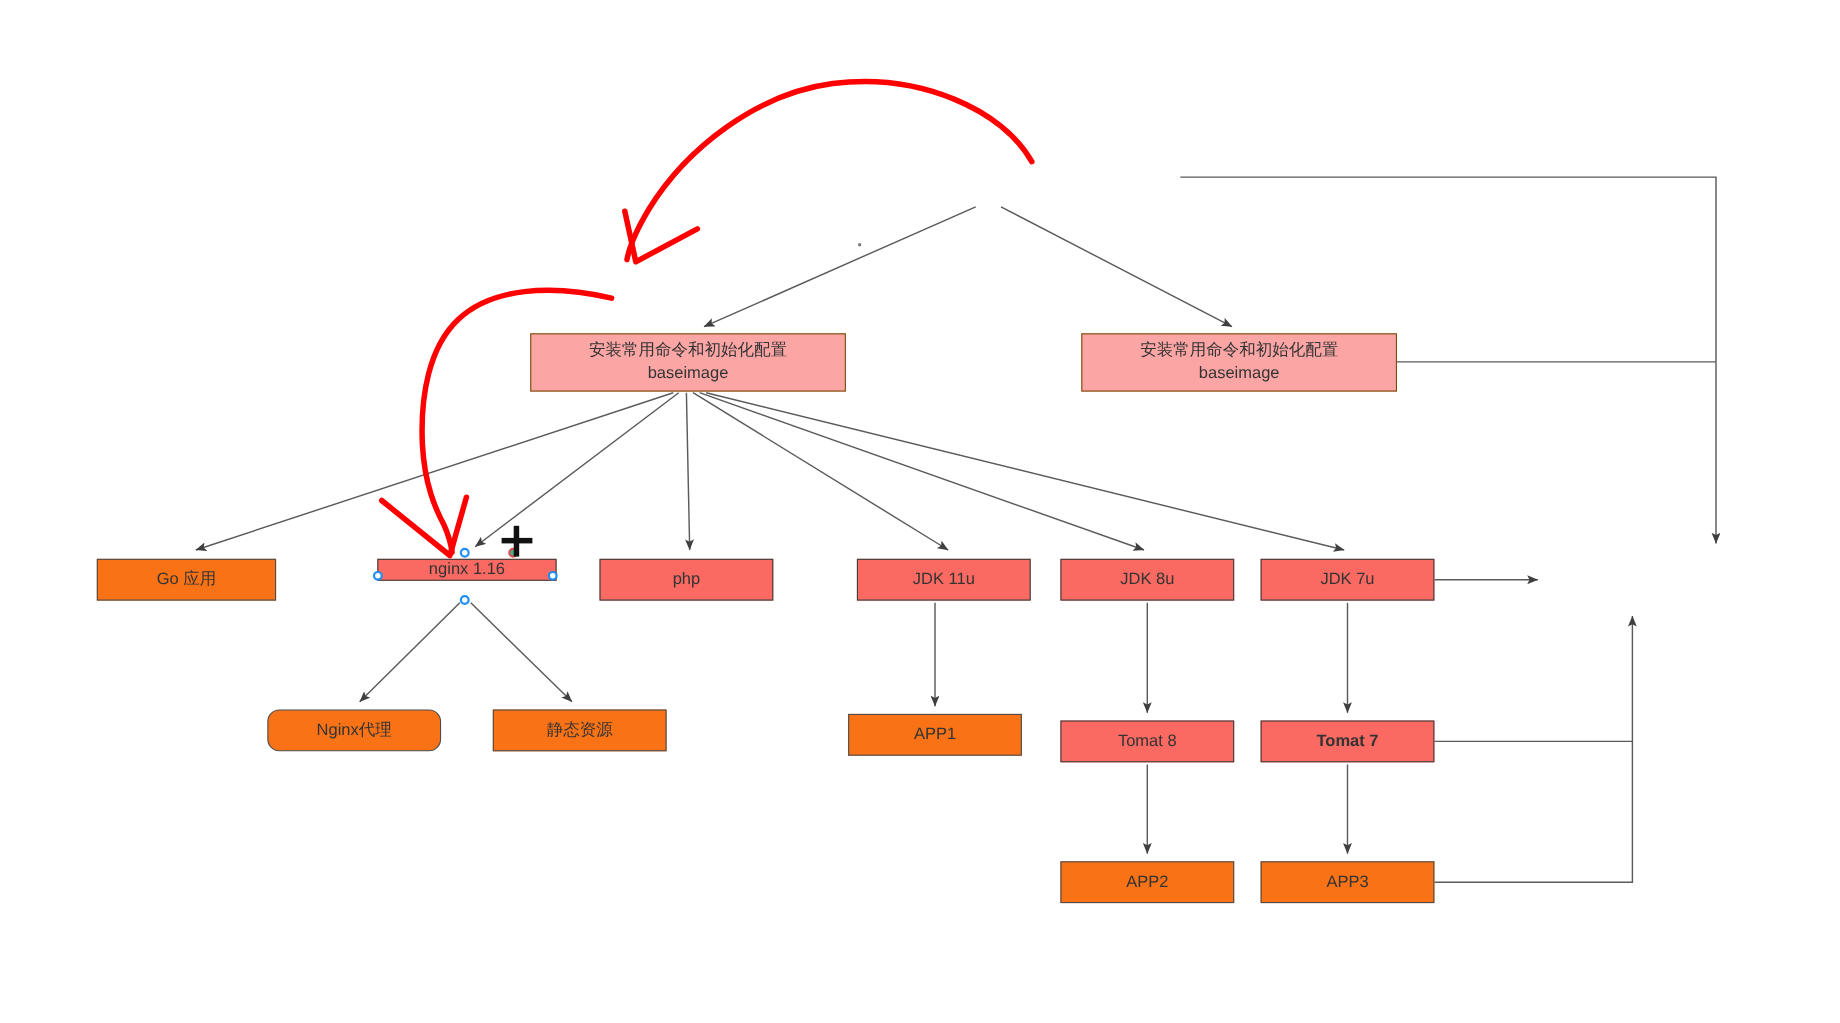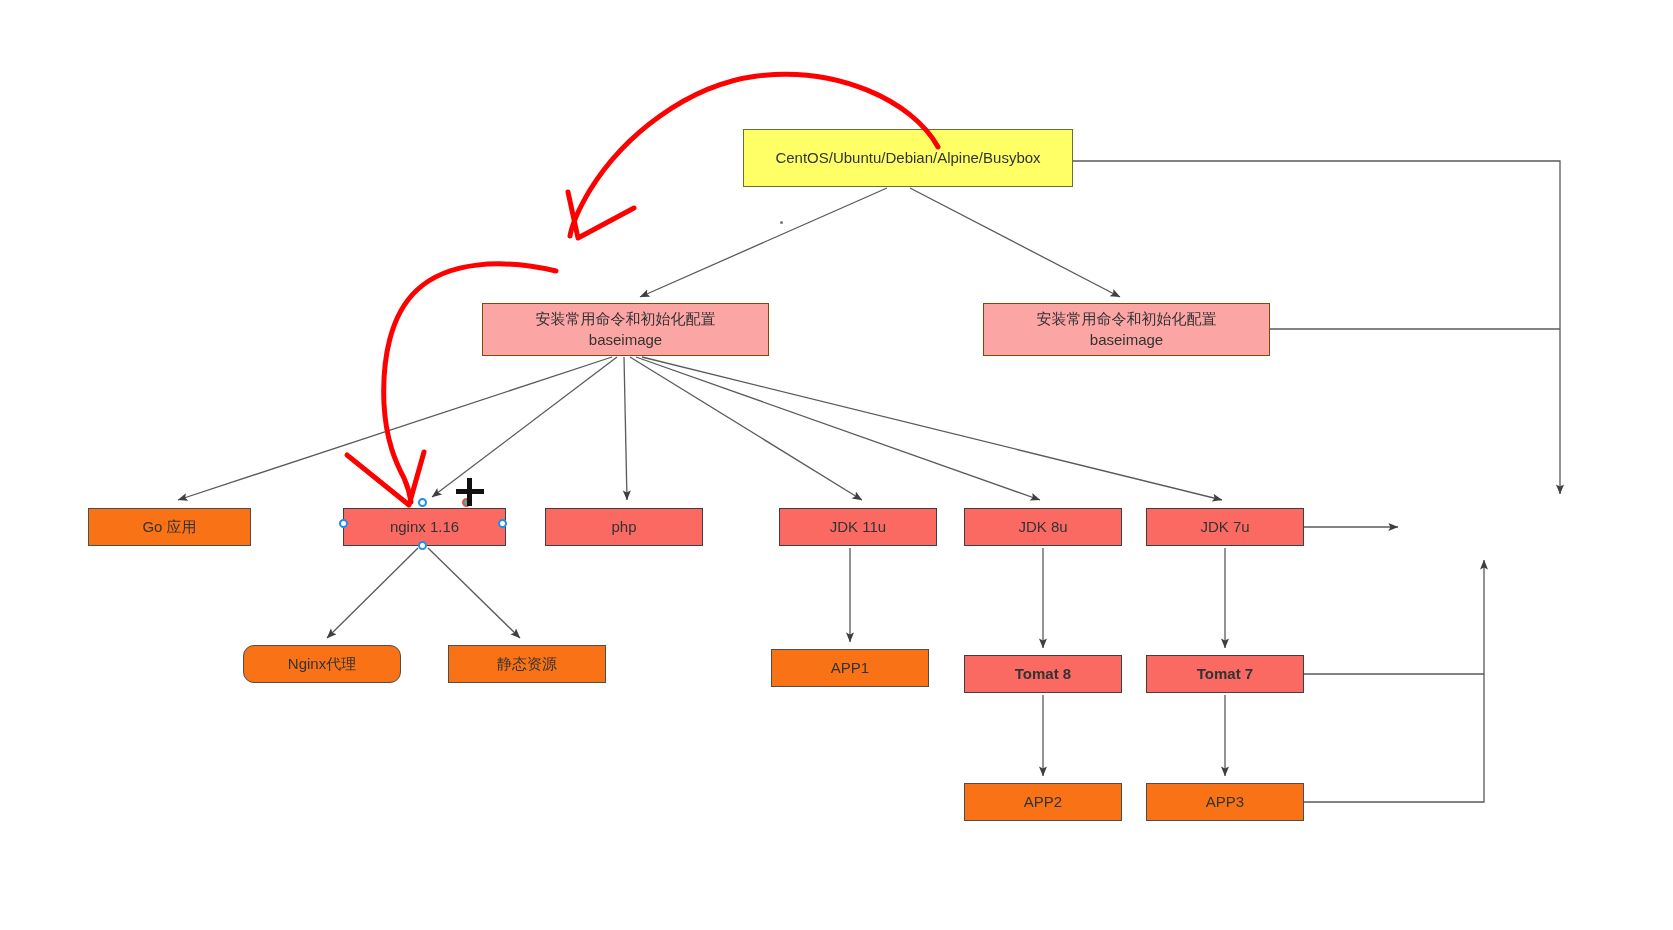--- a/index.html
+++ b/index.html
@@ -67,48 +67,47 @@
 
       <path d="M1304,674 L1484,674 L1484,560"></path>
 
       <path d="M1304,802 L1484,802 L1484,690" marker-end="none"></path>
     </g>
     <g stroke="#5a5a5a" stroke-width="1.3" fill="none">
       <path d="M1484,690 L1484,674"></path>
     </g>
   </svg>
 
-  <div class="node yellow" style="left:743px;top:129px;width:330px;height:58px;">CentOS/Ubuntu/Debian/Alpine/Busybox</div>
 
   <div class="node orange" style="left:482px;top:303px;width:287px;height:53px;">安装常用命令和初始化配置
 baseimage</div>
 
   <div class="node orange" style="left:983px;top:303px;width:287px;height:53px;">安装常用命令和初始化配置
 baseimage</div>
 
   <div class="node white" style="left:88px;top:508px;width:163px;height:38px;">Go 应用</div>
 
-  <div class="node red" style="left:343px;top:508px;width:163px;height:38px;">nginx 1.16</div>
+  <div class="node red" style="left:343px;top:508px;width:163px;height:20px;">nginx 1.16</div>
 
   <div class="node red" style="left:545px;top:508px;width:158px;height:38px;">php</div>
 
   <div class="node red" style="left:779px;top:508px;width:158px;height:38px;">JDK 11u</div>
 
   <div class="node red" style="left:964px;top:508px;width:158px;height:38px;">JDK 8u</div>
 
   <div class="node red" style="left:1146px;top:508px;width:158px;height:38px;">JDK 7u</div>
 
 
   <div class="node white" style="left:243px;top:645px;width:158px;height:38px;border-radius:11px;">Nginx代理</div>
 
   <div class="node white" style="left:448px;top:645px;width:158px;height:38px;">静态资源</div>
 
   <div class="node white" style="left:771px;top:649px;width:158px;height:38px;">APP1</div>
 
-  <div class="node red" style="left:964px;top:655px;width:158px;height:38px;font-weight:bold;">Tomat 8</div>
+  <div class="node red" style="left:964px;top:655px;width:158px;height:38px;">Tomat 8</div>
 
   <div class="node red" style="left:1146px;top:655px;width:158px;height:38px;font-weight:bold;">Tomat 7</div>
 
   <div class="node white" style="left:964px;top:783px;width:158px;height:38px;">APP2</div>
 
   <div class="node white" style="left:1146px;top:783px;width:158px;height:38px;">APP3</div>
 
   <div class="dot" style="left:780px;top:221px;"></div>
 
   <svg class="ink" viewBox="0 0 1673 930">

